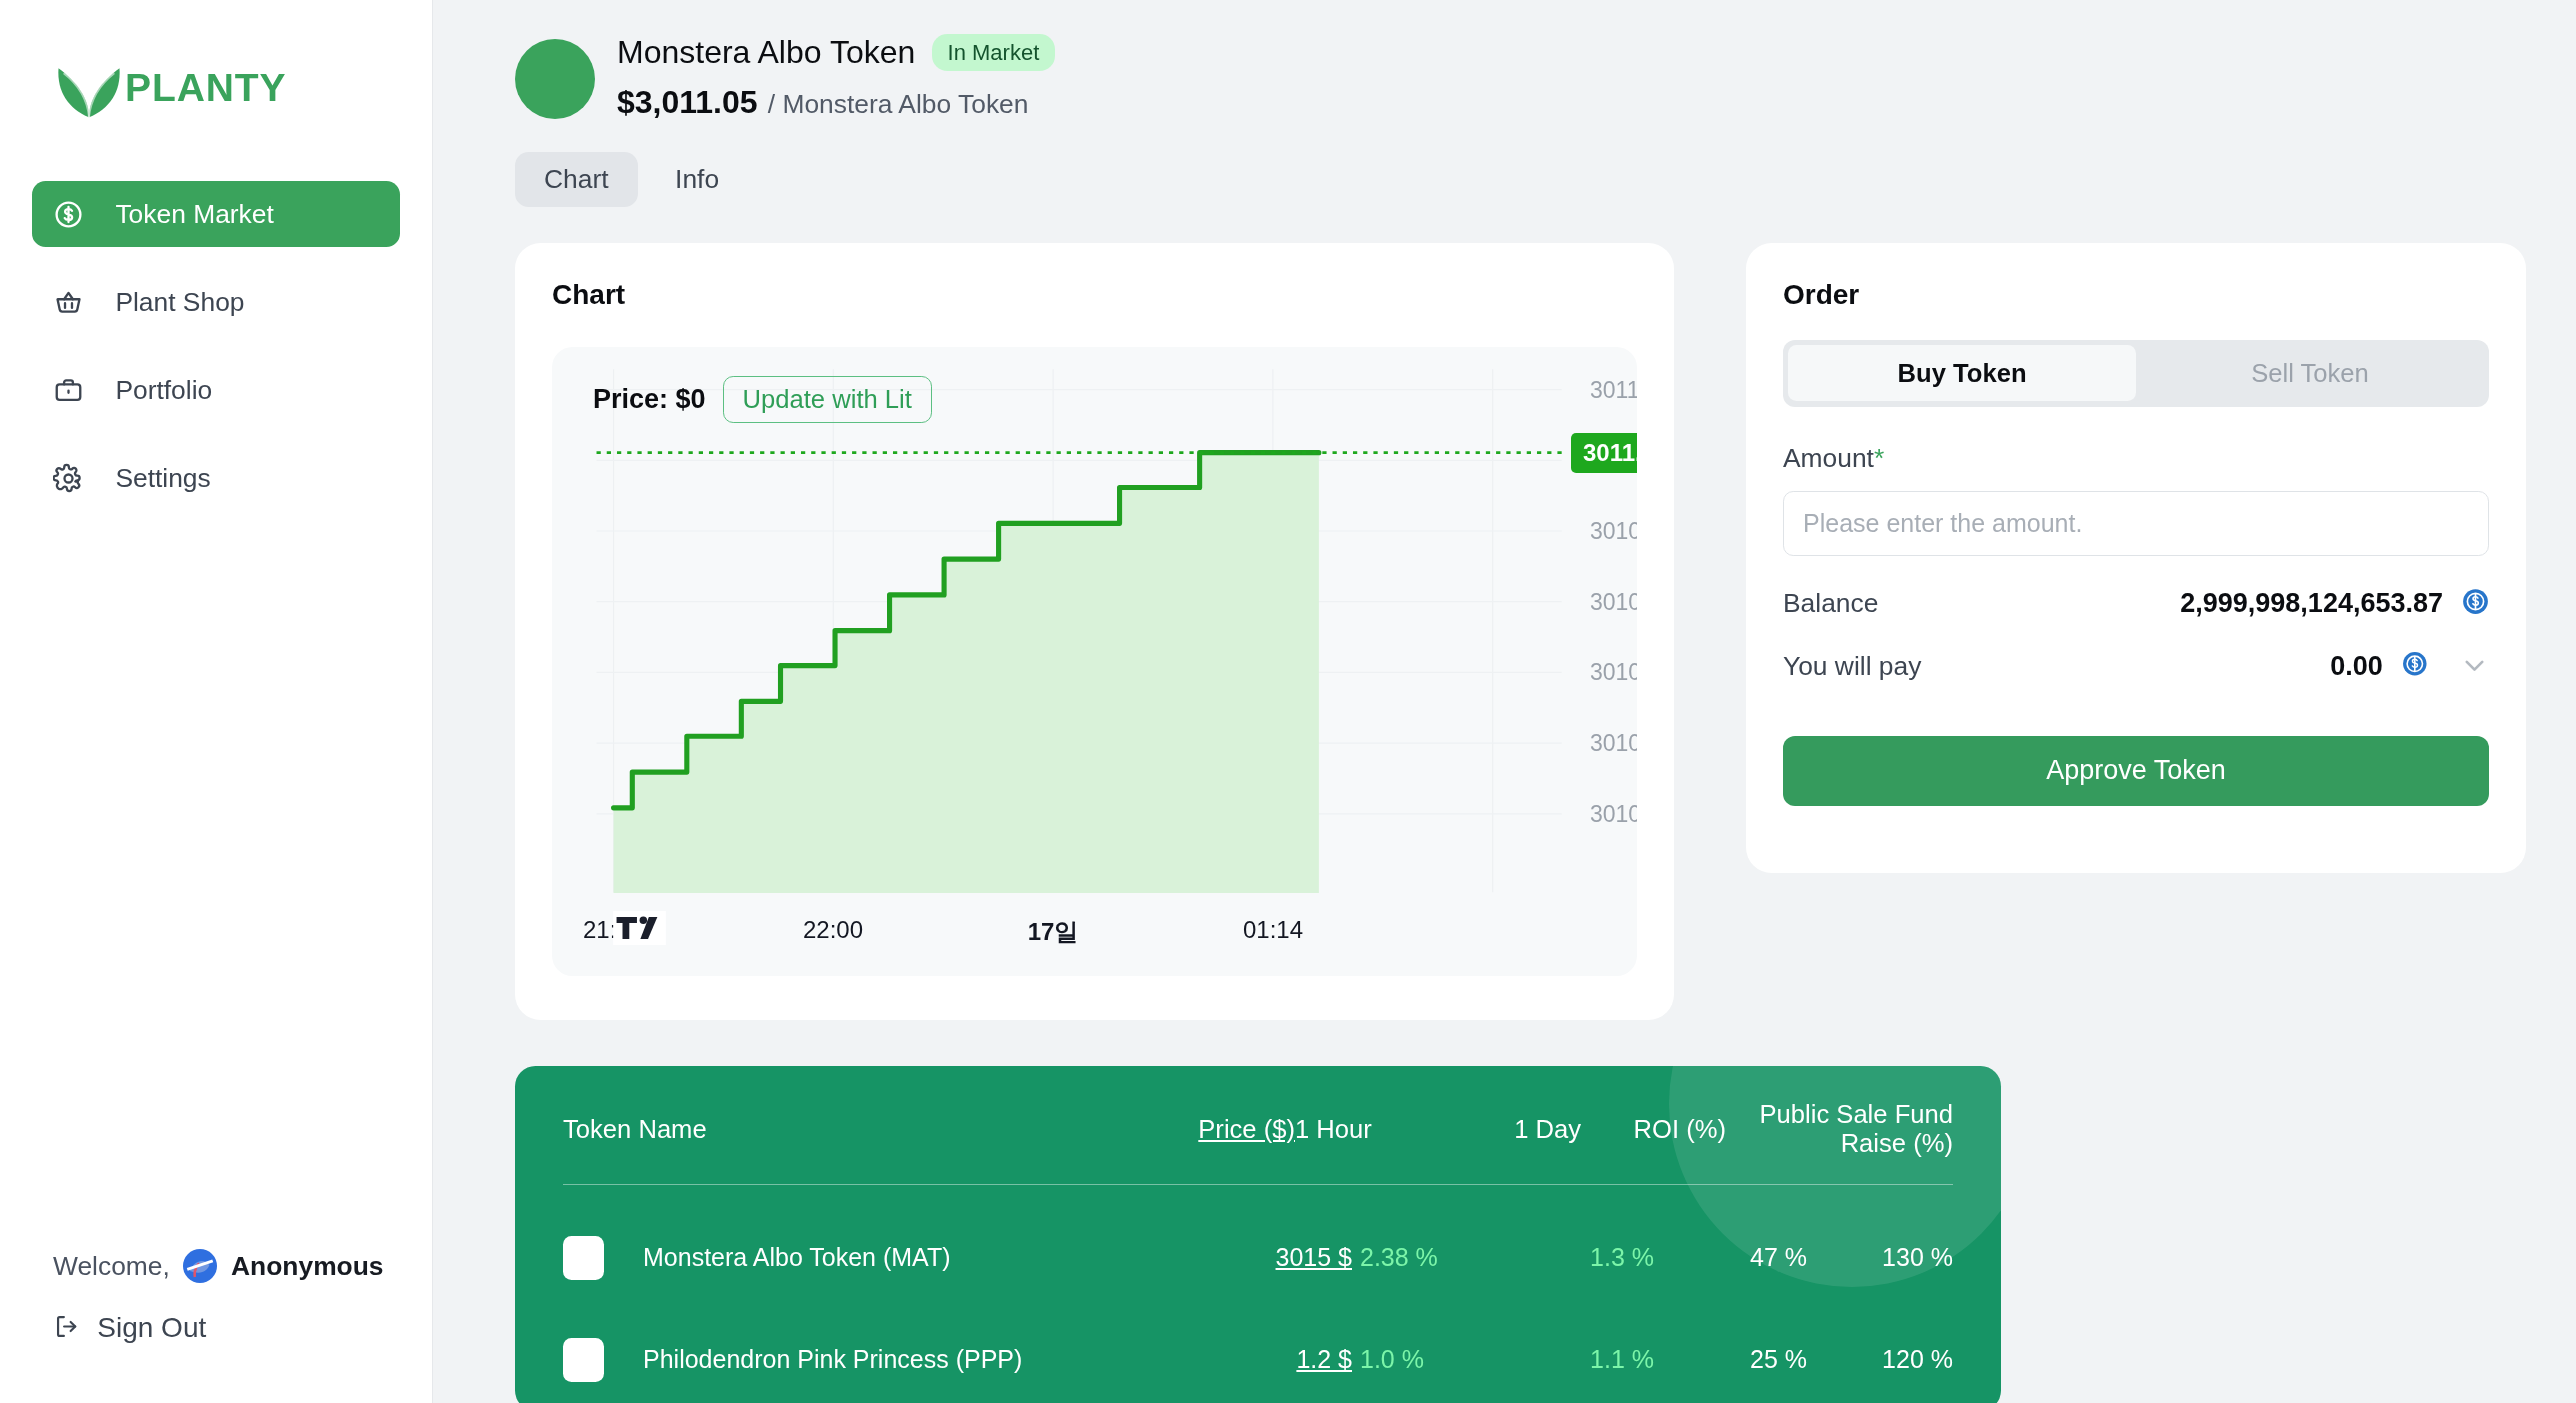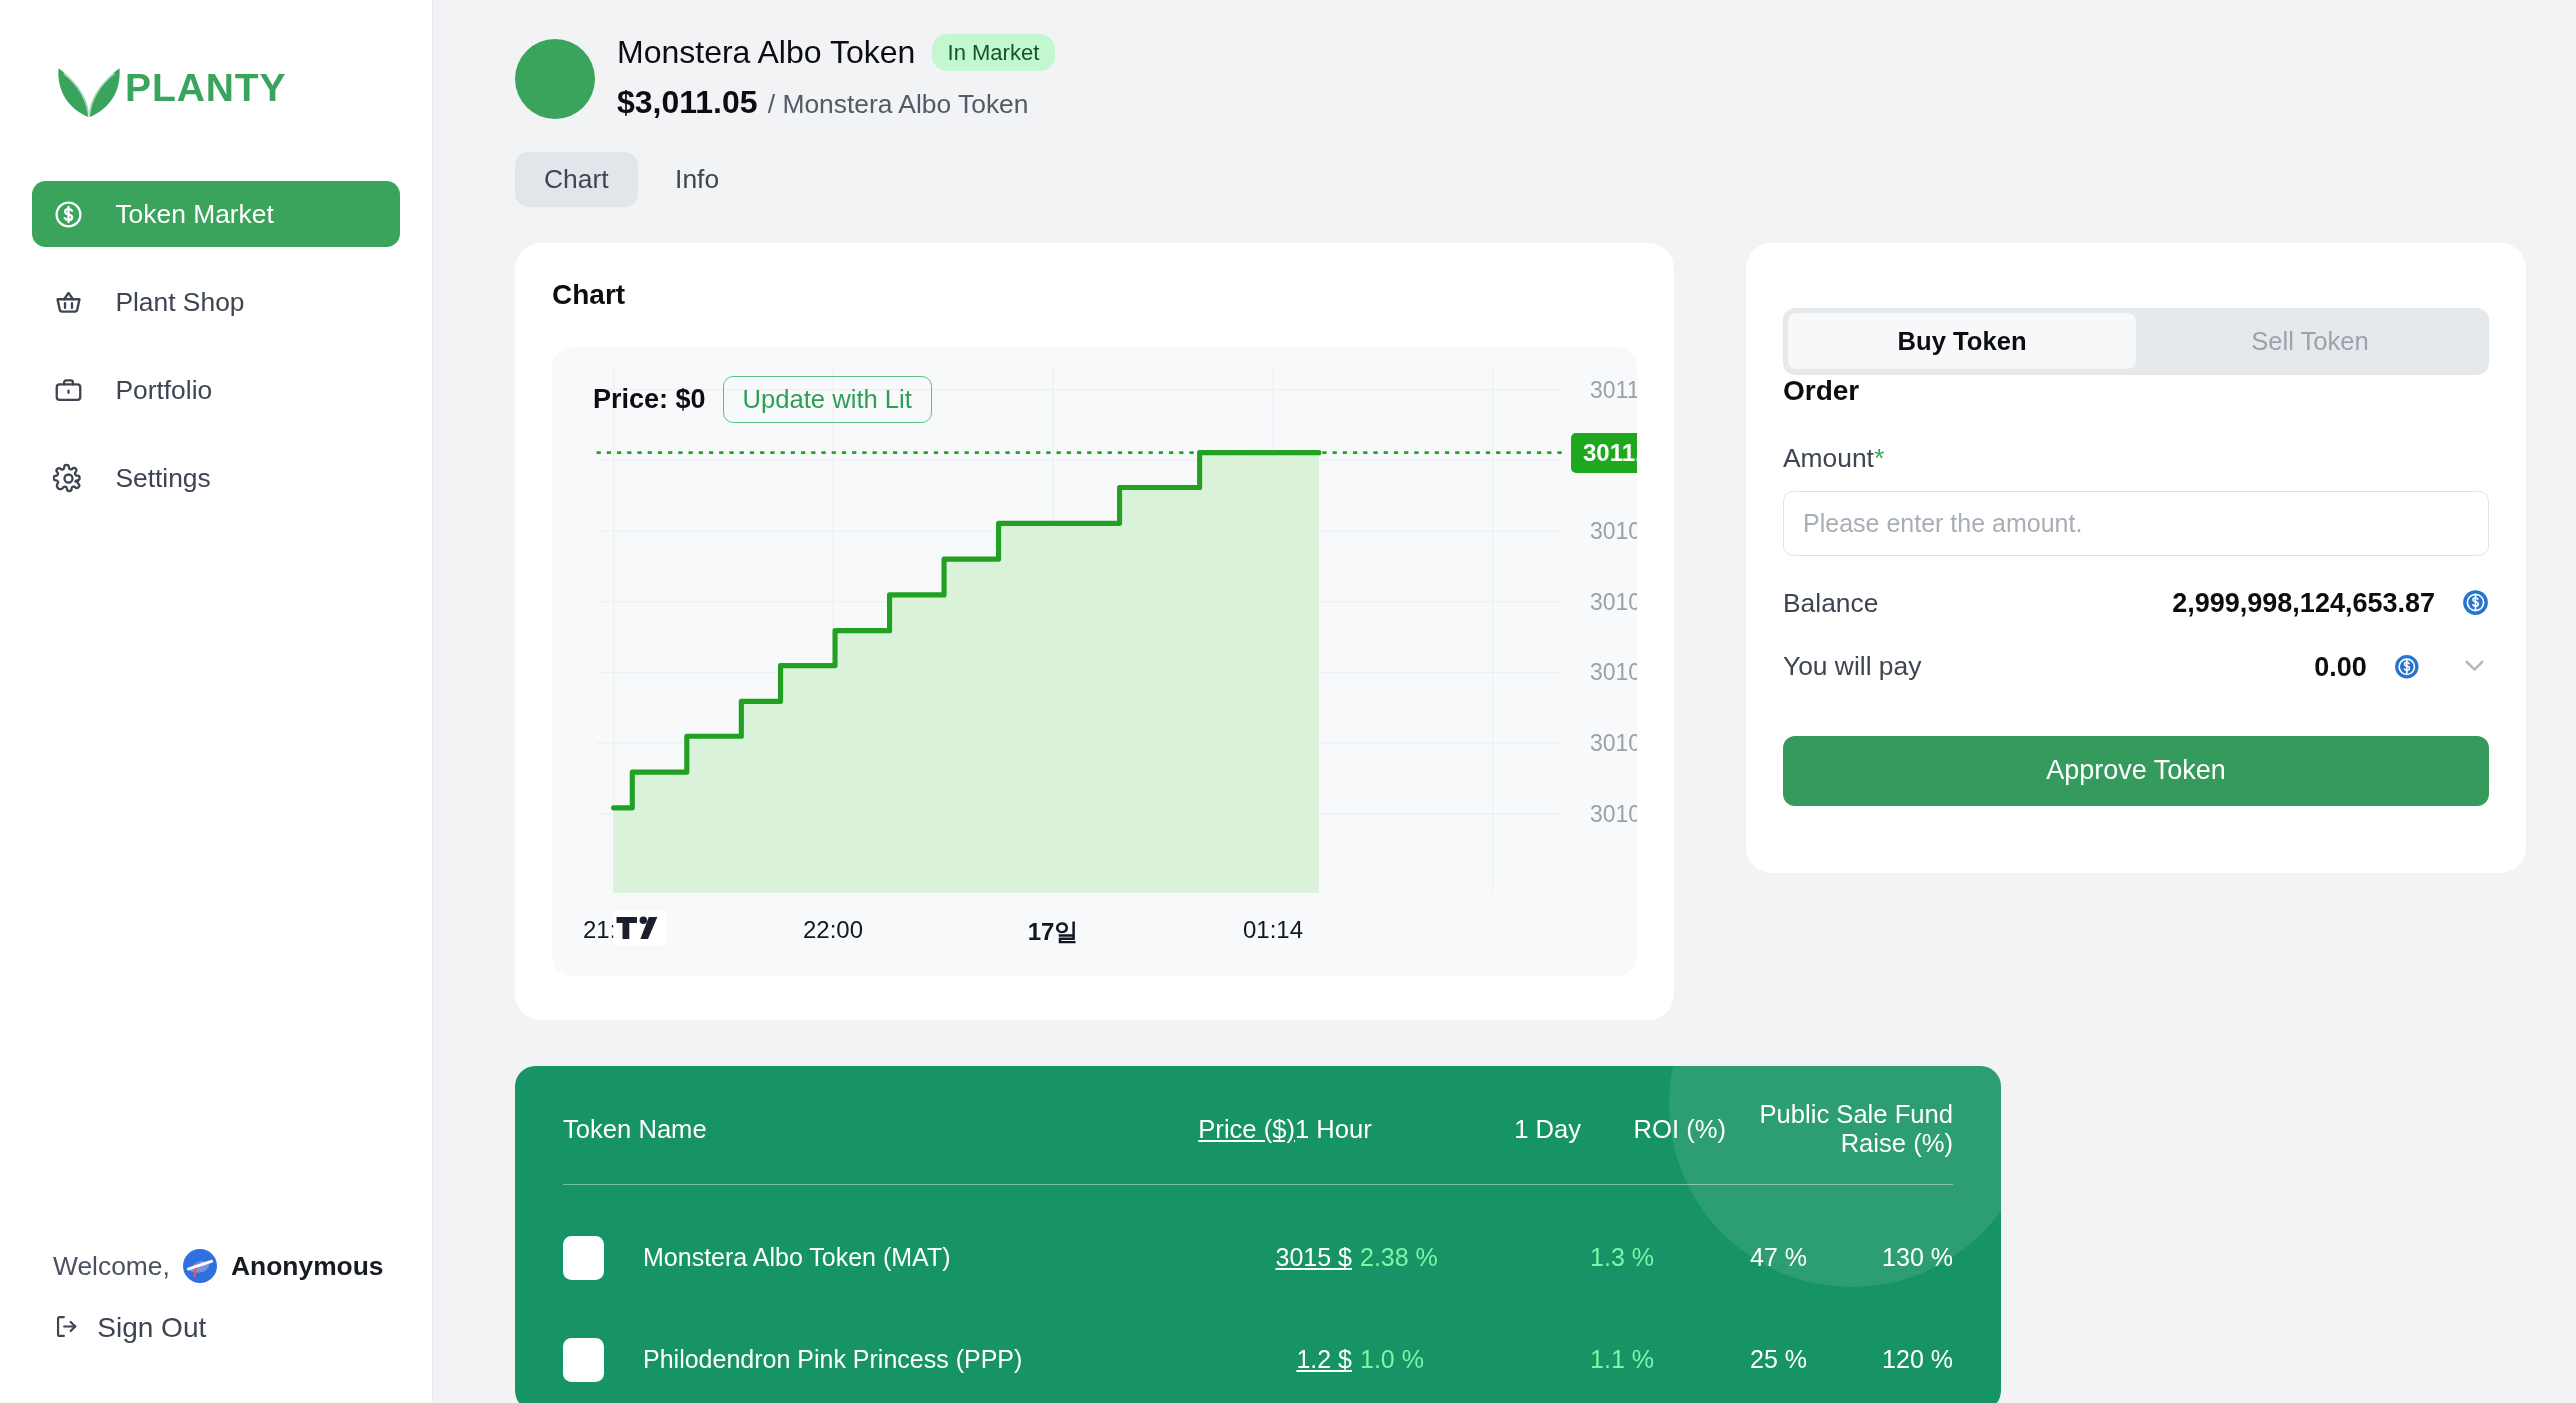--- a/index.html
+++ b/index.html
@@ -143,21 +143,21 @@
   #amount-label .req { color: #3aa35c; }
   #amount-input {
     margin-top: 17px; width: 100%; height: 65px;
     border: 0.9px solid #dfe3e7; border-radius: 10.2px;
     padding: 0 19px; font-size: 25px; color: #0b0d11;
     font-family: inherit; background: #ffffff;
   }
   #amount-input::placeholder { color: #a8aeb6; }
   .kv-row { display: flex; align-items: center; margin-top: 32px; }
   .kv-key { font-size: 26.4px; color: #3d4551; }
-  .kv-val { margin-left: auto; display: flex; align-items: flex-end; gap: 27px; }
+  .kv-val { margin-left: auto; display: flex; align-items: flex-start; gap: 19px; }
   .kv-num { font-size: 27px; font-weight: bold; color: #0b0d11; }
   #approve-btn {
     margin-top: 53px; width: 100%; height: 70px;
     background: #359b5d; color: #ffffff;
     border: none; border-radius: 12px;
     font-size: 27px; font-family: inherit; cursor: pointer;
   }
 
   
   #token-table {
@@ -365,26 +365,26 @@
               <path d="M4 7h24v7H19v19h-8V14H4V7Z" fill="#1b1f2b"></path>
               <circle cx="35.5" cy="11" r="4.4" fill="#1b1f2b"></circle>
               <path d="M42 7h10L41 33h-9L42 7Z" fill="#1b1f2b"></path>
             </svg>
           </span>
         </div>
       </div>
     </div>
 
     <div id="order-card">
+      <div id="order-title">Order</div>
+
       <div id="order-toggle">
         <div class="toggle-opt active">Buy Token</div>
         <div class="toggle-opt">Sell Token</div>
       </div>
-
-      <div id="order-title">Order</div>
 
       <div id="amount-label">
         <span>Amount</span><span class="req">*</span>
       </div>
       <input id="amount-input" type="text" placeholder="Please enter the amount." style="">
 
       <div class="kv-row">
         <span class="kv-key">Balance</span>
         <span class="kv-val">
           <span class="kv-num">2,999,998,124,653.87</span>

